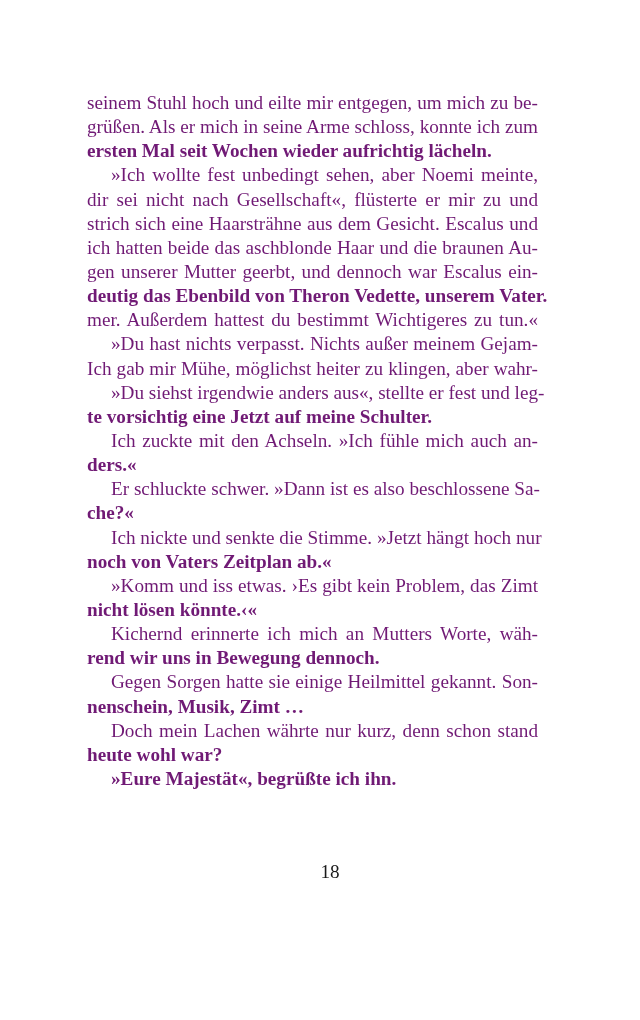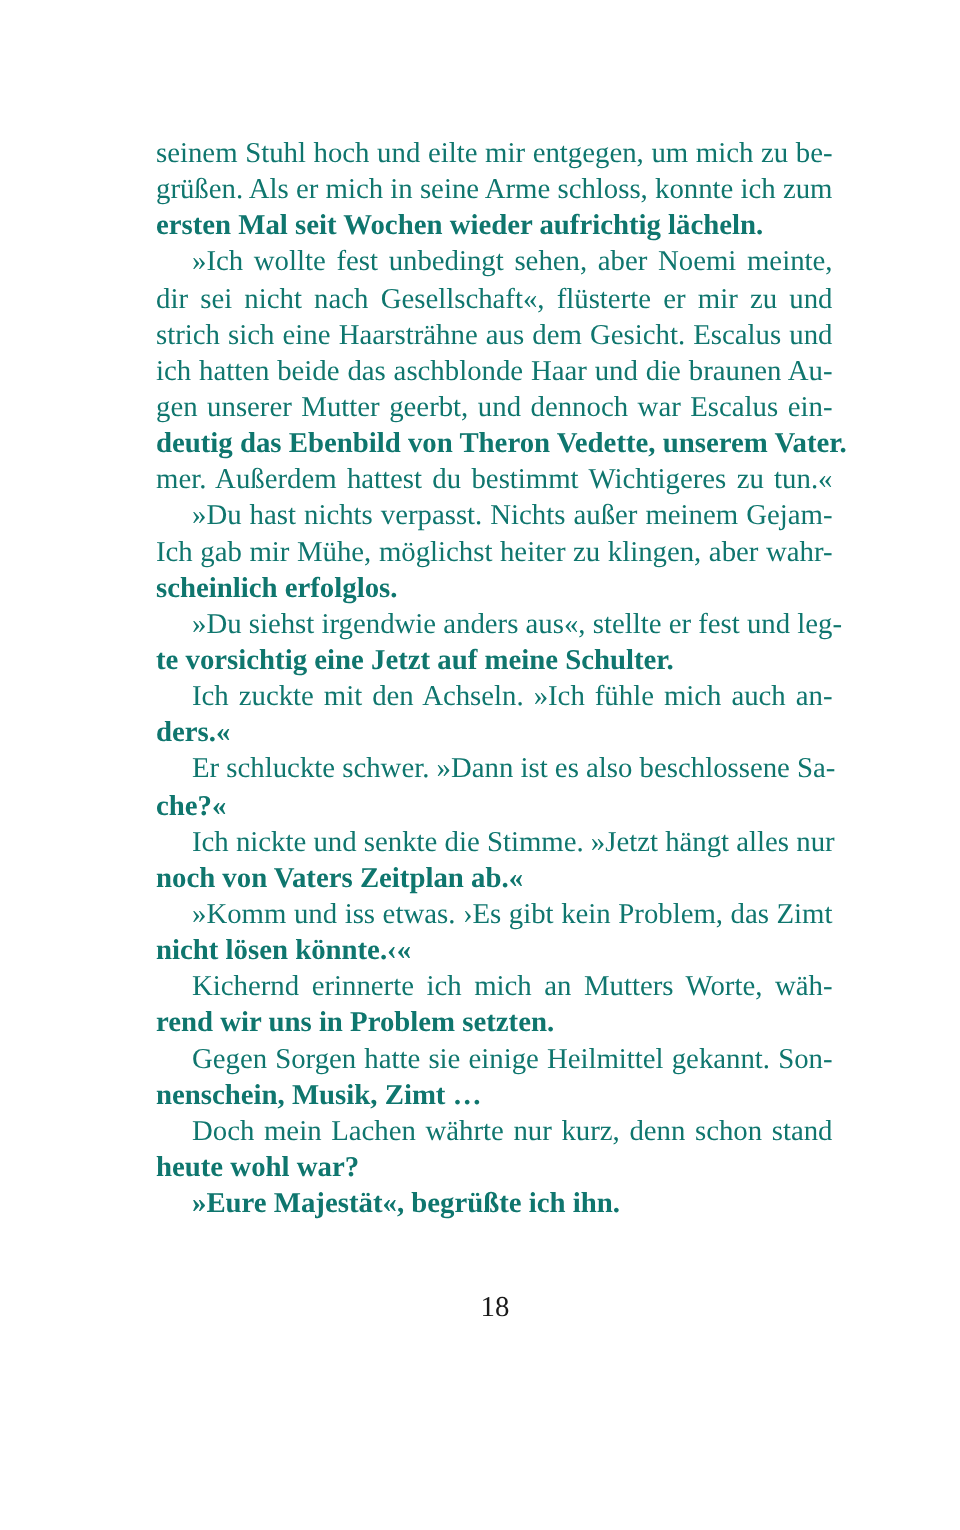--- a/index.html
+++ b/index.html
@@ -15,27 +15,27 @@
     }
     .page {
       position: absolute;
       left: 0; top: 0;
       width: 640px;
       height: 1020px;
       background: #ffffff;
     }
     .text-block {
       position: absolute;
-      left: 104px;
+      left: 87px;
       top: 91px;
       width: 451px;
       font-family: "Liberation Serif", "DejaVu Serif", serif;
       font-size: 19.2px;
       line-height: 24.15px;
-      color: #0f766e;
+      color: #701a75;
     }
     .line {
       display: block;
       height: 24.15px;
       white-space: nowrap;
       text-align: justify;
       text-align-last: justify;
     }
     .line.last {
       text-align-last: left;
@@ -70,45 +70,44 @@
       <span class="line">dir sei nicht nach Gesellschaft«, flüsterte er mir zu und</span>
       <span class="line">strich sich eine Haarsträhne aus dem Gesicht. Escalus und</span>
       <span class="line">ich hatten beide das aschblonde Haar und die braunen Au-</span>
       <span class="line">gen unserer Mutter geerbt, und dennoch war Escalus ein-</span>
       <span class="line last">deutig das Ebenbild von Theron Vedette, unserem Vater.</span>
     </div>
     <div>
       <span class="line">mer. Außerdem hattest du bestimmt Wichtigeres zu tun.«</span>
       <span class="line indent">»Du hast nichts verpasst. Nichts außer meinem Gejam-</span>
       <span class="line">Ich gab mir Mühe, möglichst heiter zu klingen, aber wahr-</span>
-      <span class="line last">scheinlich erfolglos.</span>
     </div>
     <div>
       <span class="line indent">»Du siehst irgendwie anders aus«, stellte er fest und leg-</span>
       <span class="line last">te vorsichtig eine Jetzt auf meine Schulter.</span>
     </div>
     <div>
       <span class="line indent">Ich zuckte mit den Achseln. »Ich fühle mich auch an-</span>
       <span class="line last">ders.«</span>
     </div>
     <div>
       <span class="line indent">Er schluckte schwer. »Dann ist es also beschlossene Sa-</span>
       <span class="line last">che?«</span>
     </div>
     <div>
-      <span class="line indent">Ich nickte und senkte die Stimme. »Jetzt hängt alles nur</span>
+      <span class="line indent">Ich nickte und senkte die Stimme. »Jetzt hängt hoch nur</span>
       <span class="line last">noch von Vaters Zeitplan ab.«</span>
     </div>
     <div>
       <span class="line indent">»Komm und iss etwas. ›Es gibt kein Problem, das Zimt</span>
       <span class="line last">nicht lösen könnte.‹«</span>
     </div>
     <div>
       <span class="line indent">Kichernd erinnerte ich mich an Mutters Worte, wäh-</span>
-      <span class="line last">rend wir uns in Problem setzten.</span>
+      <span class="line last">rend wir uns in Bewegung dennoch.</span>
     </div>
     <div>
       <span class="line indent">Gegen Sorgen hatte sie einige Heilmittel gekannt. Son-</span>
       <span class="line last">nenschein, Musik, Zimt …</span>
     </div>
     <div>
       <span class="line indent">Doch mein Lachen währte nur kurz, denn schon stand</span>
       <span class="line last">heute wohl war?</span>
     </div>
     <div>

